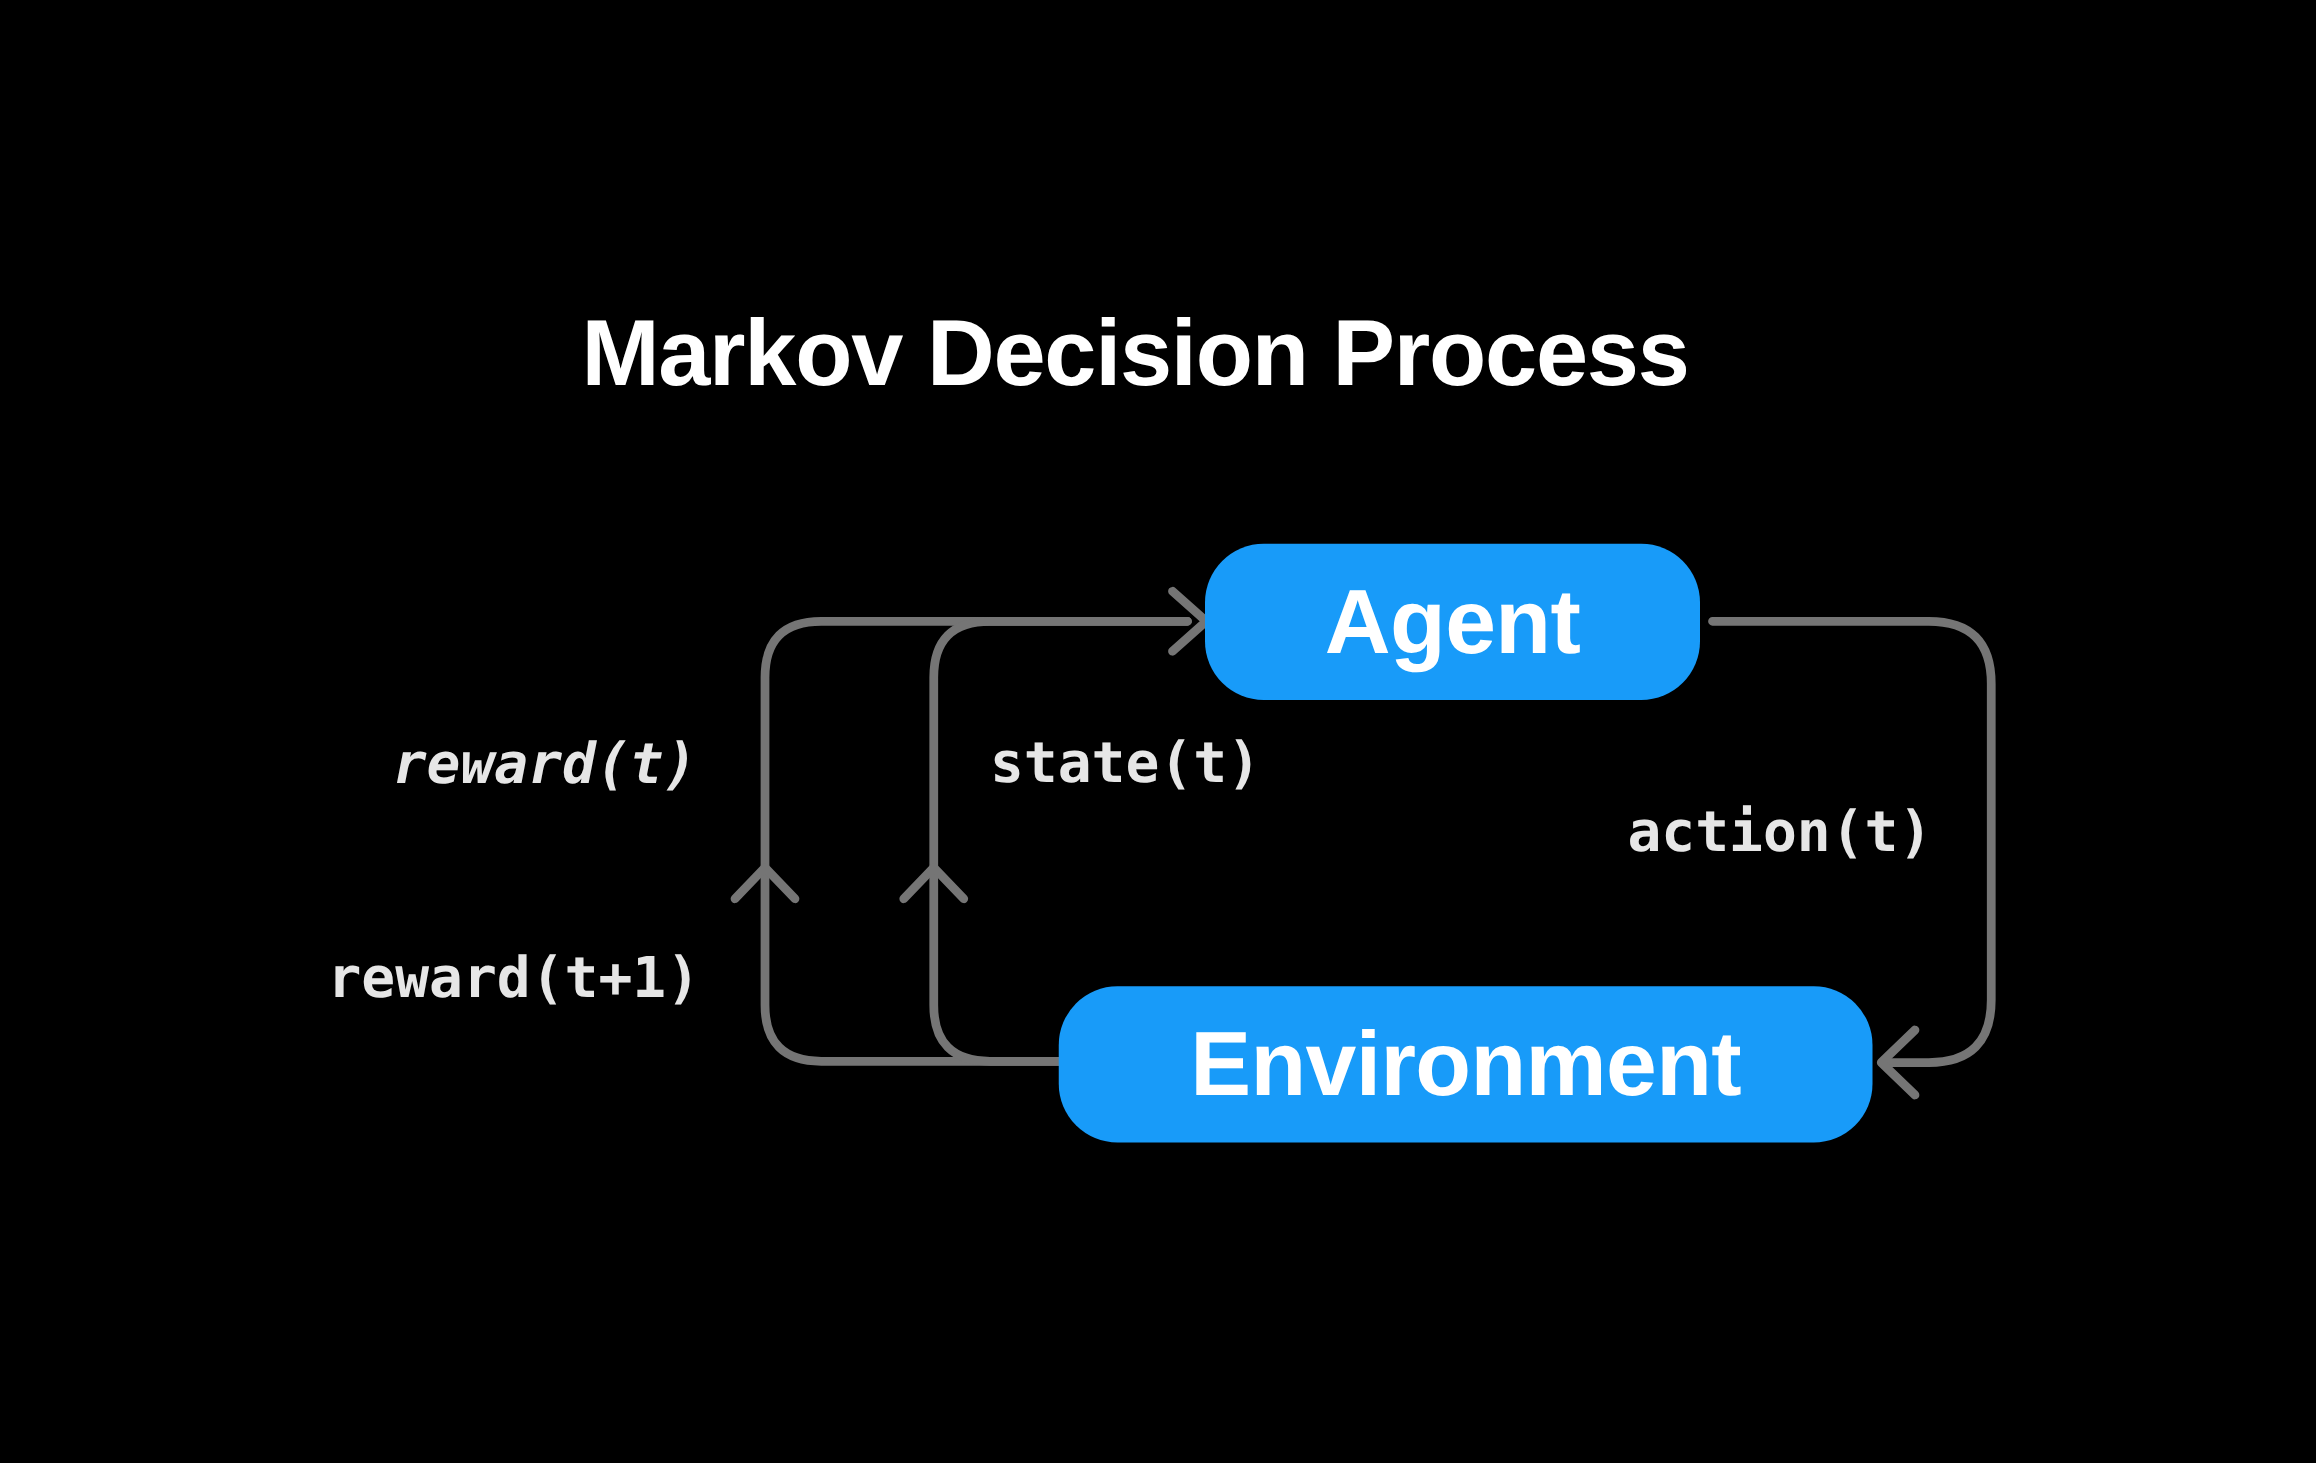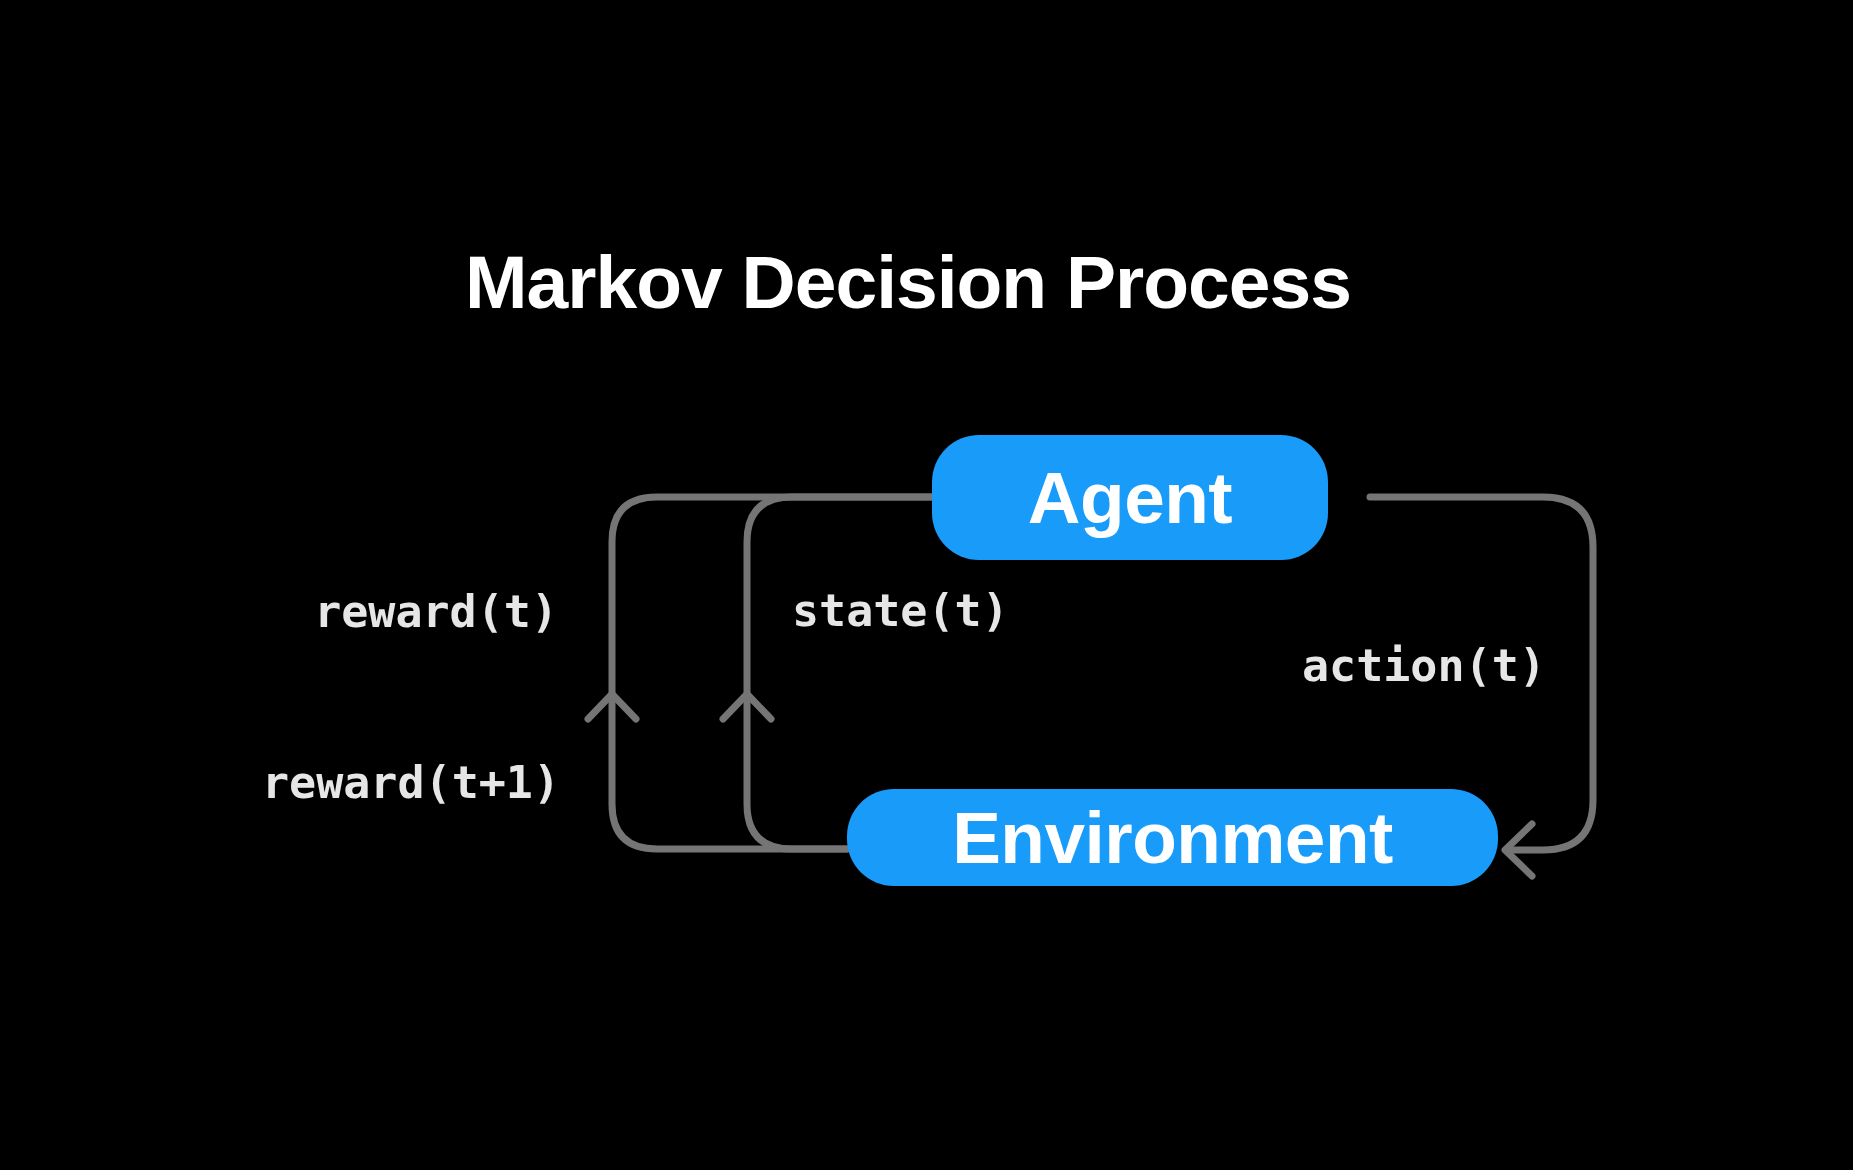--- a/index.html
+++ b/index.html
@@ -42,32 +42,32 @@
   .node{
     position:absolute;
     display:flex;align-items:center;justify-content:center;
     background:var(--node-fill);
     border-radius:47px;
     color:var(--node-text);
     font-size:73px;
     font-weight:700;
     letter-spacing:-0.5px;
   }
-  .node-agent{left:932px;top:435px;width:396px;height:125px;}
-  .node-environment{left:847px;top:789px;width:651px;height:97px;}
+  .node-agent{left:964px;top:435px;width:396px;height:125px;}
+  .node-environment{left:847px;top:789px;width:651px;height:125px;}
   .edge-label{
     position:absolute;
     transform:translateY(-50%);
     color:var(--label-text);
     font-family:"DejaVu Sans Mono", monospace;
     font-size:45px;
     font-weight:600;
     white-space:nowrap;
   }
-  .lbl-reward-t   {right:1295px;top:611px;}
+  .lbl-reward-t   {right:1295px;top:611px;font-style:italic;}
   .lbl-reward-t1  {right:1293px;top:736px;margin-top:46px;}
   .lbl-state-t    {left:780px;top:610px;margin-left:12px;}
   .lbl-state-t1   {left:780px;top:737px;}
   .lbl-action-t   {left:1302px;top:665px;}
 </style>
 </head>
 <body>
 
 <div class="canvas">
 

